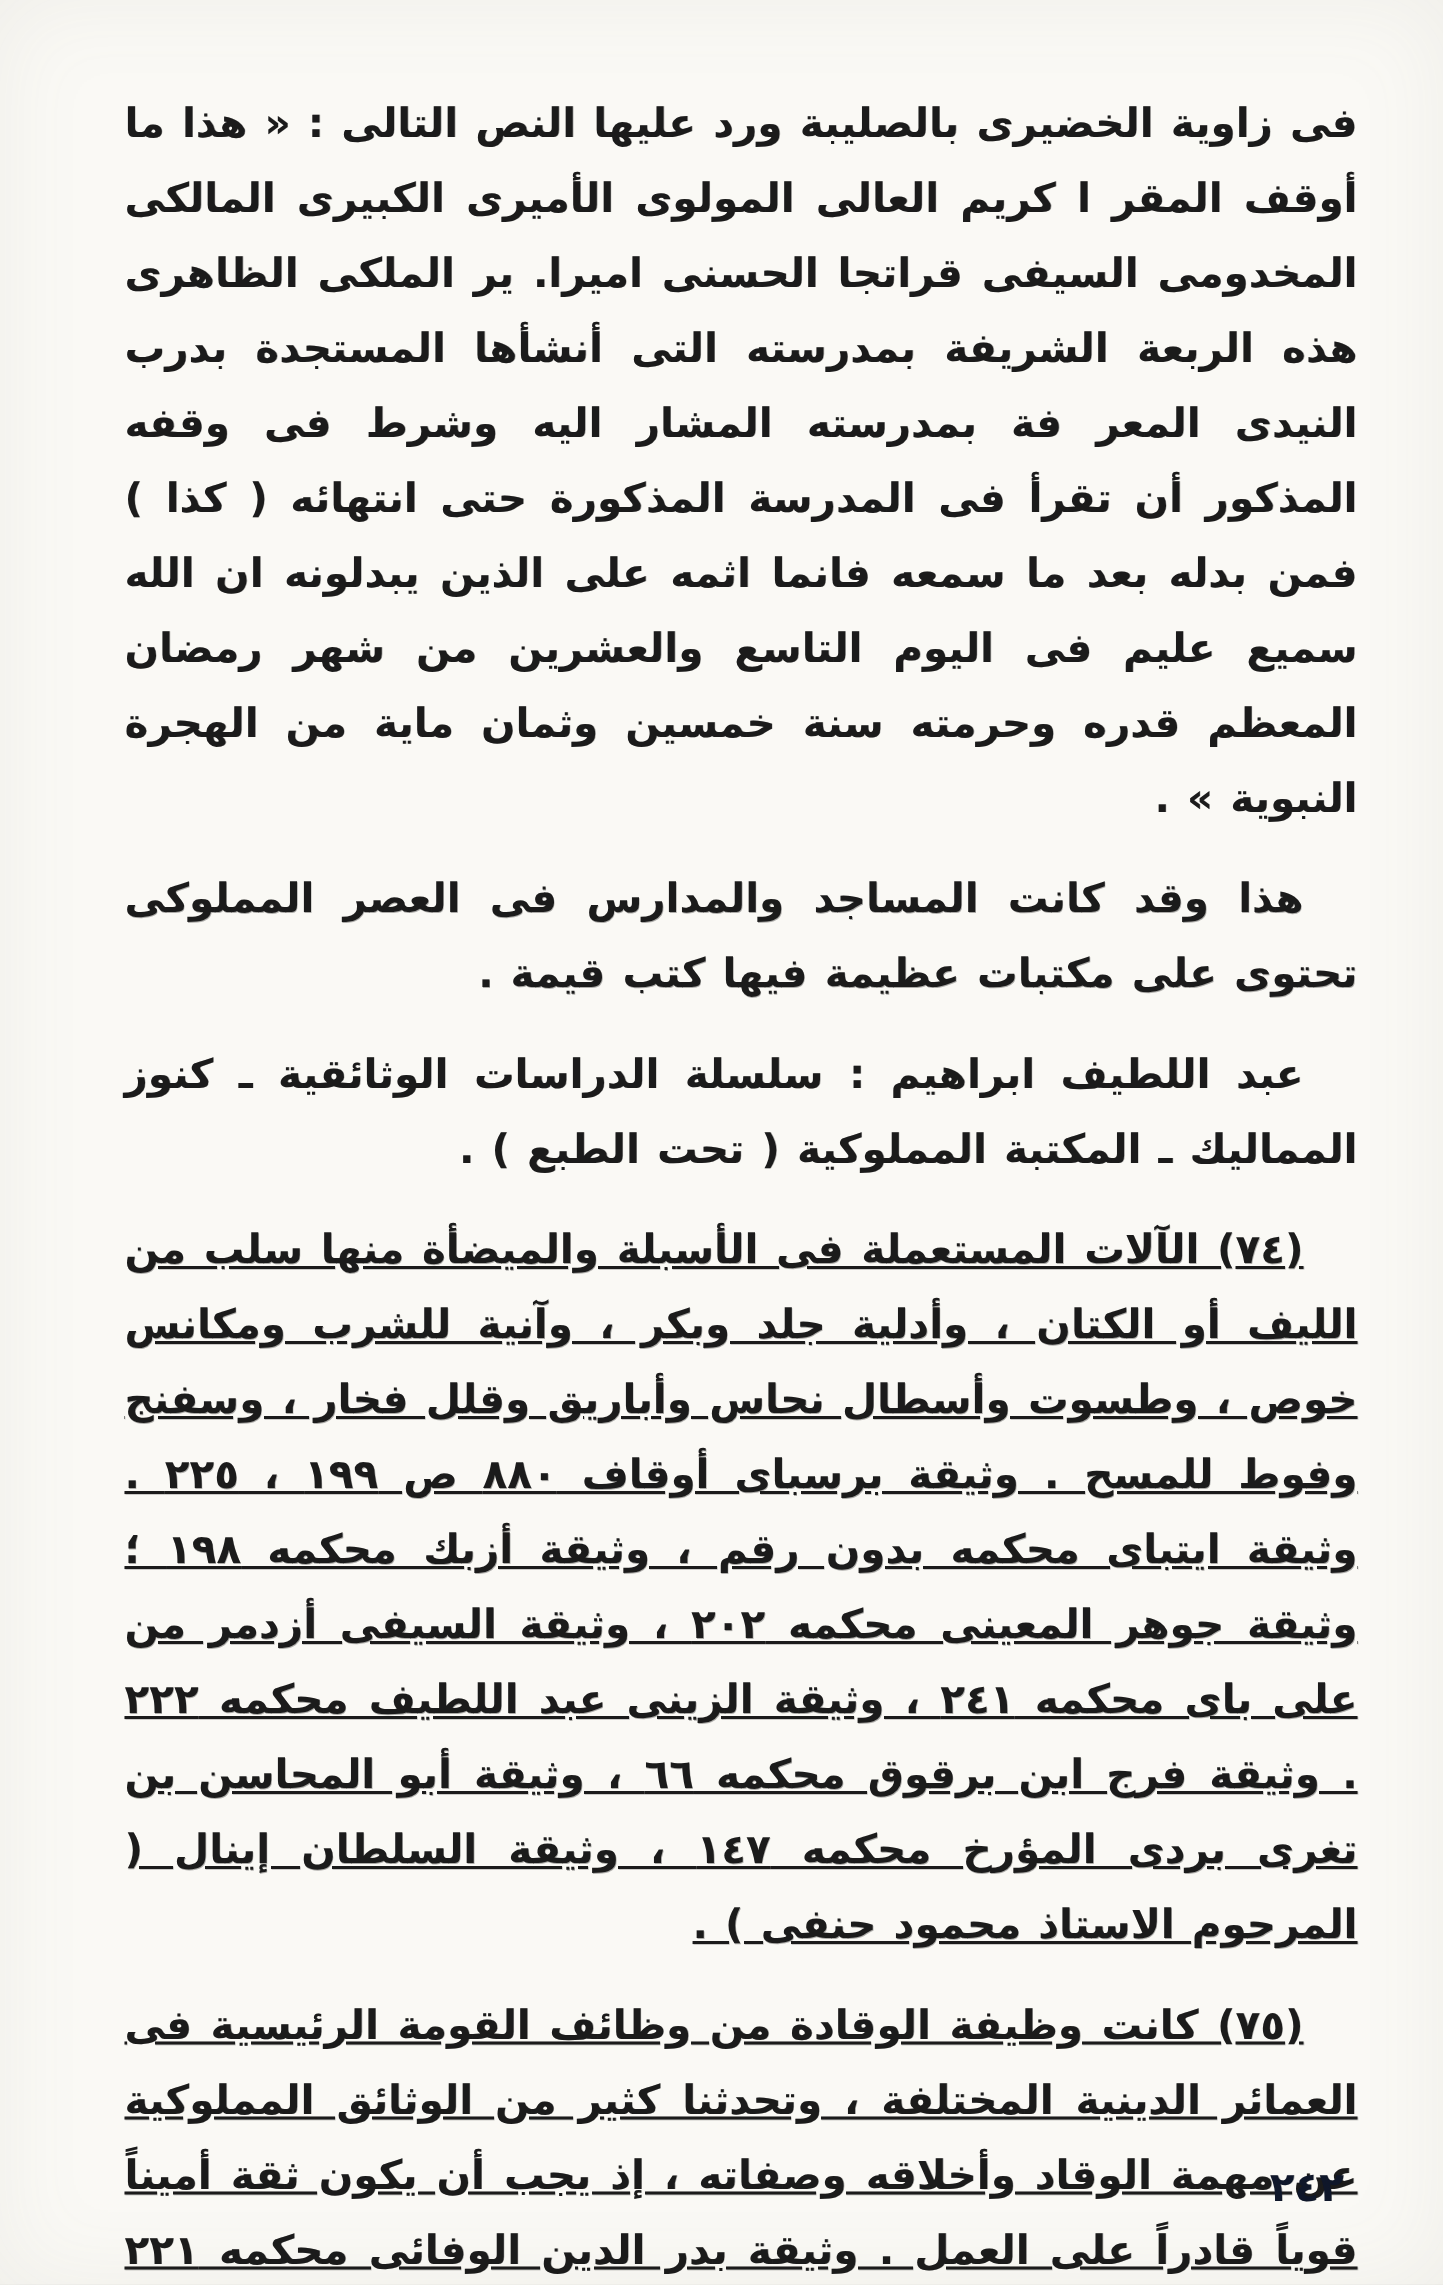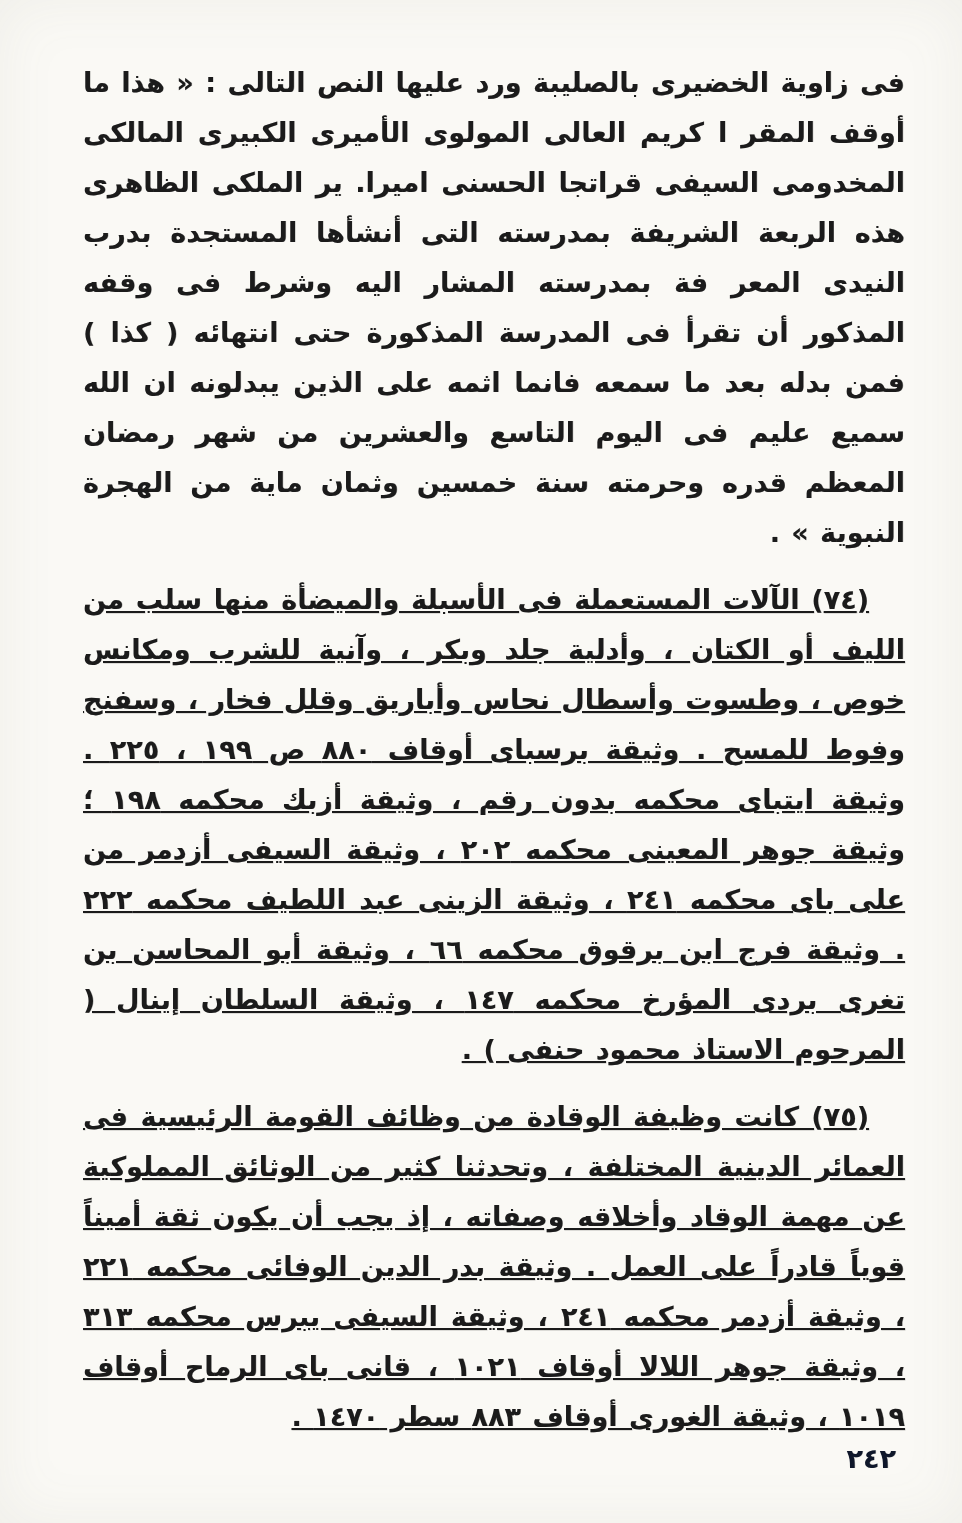--- a/index.html
+++ b/index.html
@@ -53,18 +53,20 @@
     color: #0f172a;
     text-shadow: 0.4px 0.4px 0 rgba(25,25,25,0.35);
   }
 </style>
 </head>
 <body>
 
 <div class="page">
   <div class="text-block">
     <p class="para no-indent">فى زاوية الخضيرى بالصليبة ورد عليها النص التالى : « هذا ما أوقف المقر ا كريم العالى المولوى الأميرى الكبيرى المالكى المخدومى السيفى قراتجا الحسنى اميرا. ير الملكى الظاهرى هذه الربعة الشريفة بمدرسته التى أنشأها المستجدة بدرب النيدى المعر فة بمدرسته المشار اليه وشرط فى وقفه المذكور أن تقرأ فى المدرسة المذكورة حتى انتهائه ( كذا ) فمن بدله بعد ما سمعه فانما اثمه على الذين يبدلونه ان الله سميع عليم فى اليوم التاسع والعشرين من شهر رمضان المعظم قدره وحرمته سنة خمسين وثمان ماية من الهجرة النبوية » .</p>
+    <p class="para">هذا وقد كانت المساجد والمدارس فى العصر المملوكى تحتوى على مكتبات عظيمة فيها كتب قيمة .</p>
+    <p class="para">عبد اللطيف ابراهيم : سلسلة الدراسات الوثائقية ـ كنوز المماليك ـ المكتبة المملوكية ( تحت الطبع ) .</p>
     <p class="para gap-lg">(٧٤) الآلات المستعملة فى الأسبلة والميضأة منها سلب من الليف أو الكتان ، وأدلية جلد وبكر ، وآنية للشرب ومكانس خوص ، وطسوت وأسطال نحاس وأباريق وقلل فخار ، وسفنج وفوط للمسح . وثيقة برسباى أوقاف ٨٨٠ ص ١٩٩ ، ٢٢٥ . وثيقة ايتباى محكمه بدون رقم ، وثيقة أزبك محكمه ١٩٨ ؛ وثيقة جوهر المعينى محكمه ٢٠٢ ، وثيقة السيفى أزدمر من على باى محكمه ٢٤١ ، وثيقة الزينى عبد اللطيف محكمه ٢٢٢ . وثيقة فرج ابن برقوق محكمه ٦٦ ، وثيقة أبو المحاسن بن تغرى بردى المؤرخ محكمه ١٤٧ ، وثيقة السلطان إينال ( المرحوم الاستاذ محمود حنفى ) .</p>
     <p class="para gap-lg">(٧٥) كانت وظيفة الوقادة من وظائف القومة الرئيسية فى العمائر الدينية المختلفة ، وتحدثنا كثير من الوثائق المملوكية عن مهمة الوقاد وأخلاقه وصفاته ، إذ يجب أن يكون ثقة أميناً قوياً قادراً على العمل . وثيقة بدر الدين الوفائى محكمه ٢٢١ ، وثيقة أزدمر محكمه ٢٤١ ، وثيقة السيفى يبرس محكمه ٣١٣ ، وثيقة جوهر اللالا أوقاف ١٠٢١ ، قانى باى الرماح أوقاف ١٠١٩ ، وثيقة الغورى أوقاف ٨٨٣ سطر ١٤٧٠ .</p>
 
   </div>
   <div class="page-number">٢٤٢</div>
 </div>
 
 </body></html>

